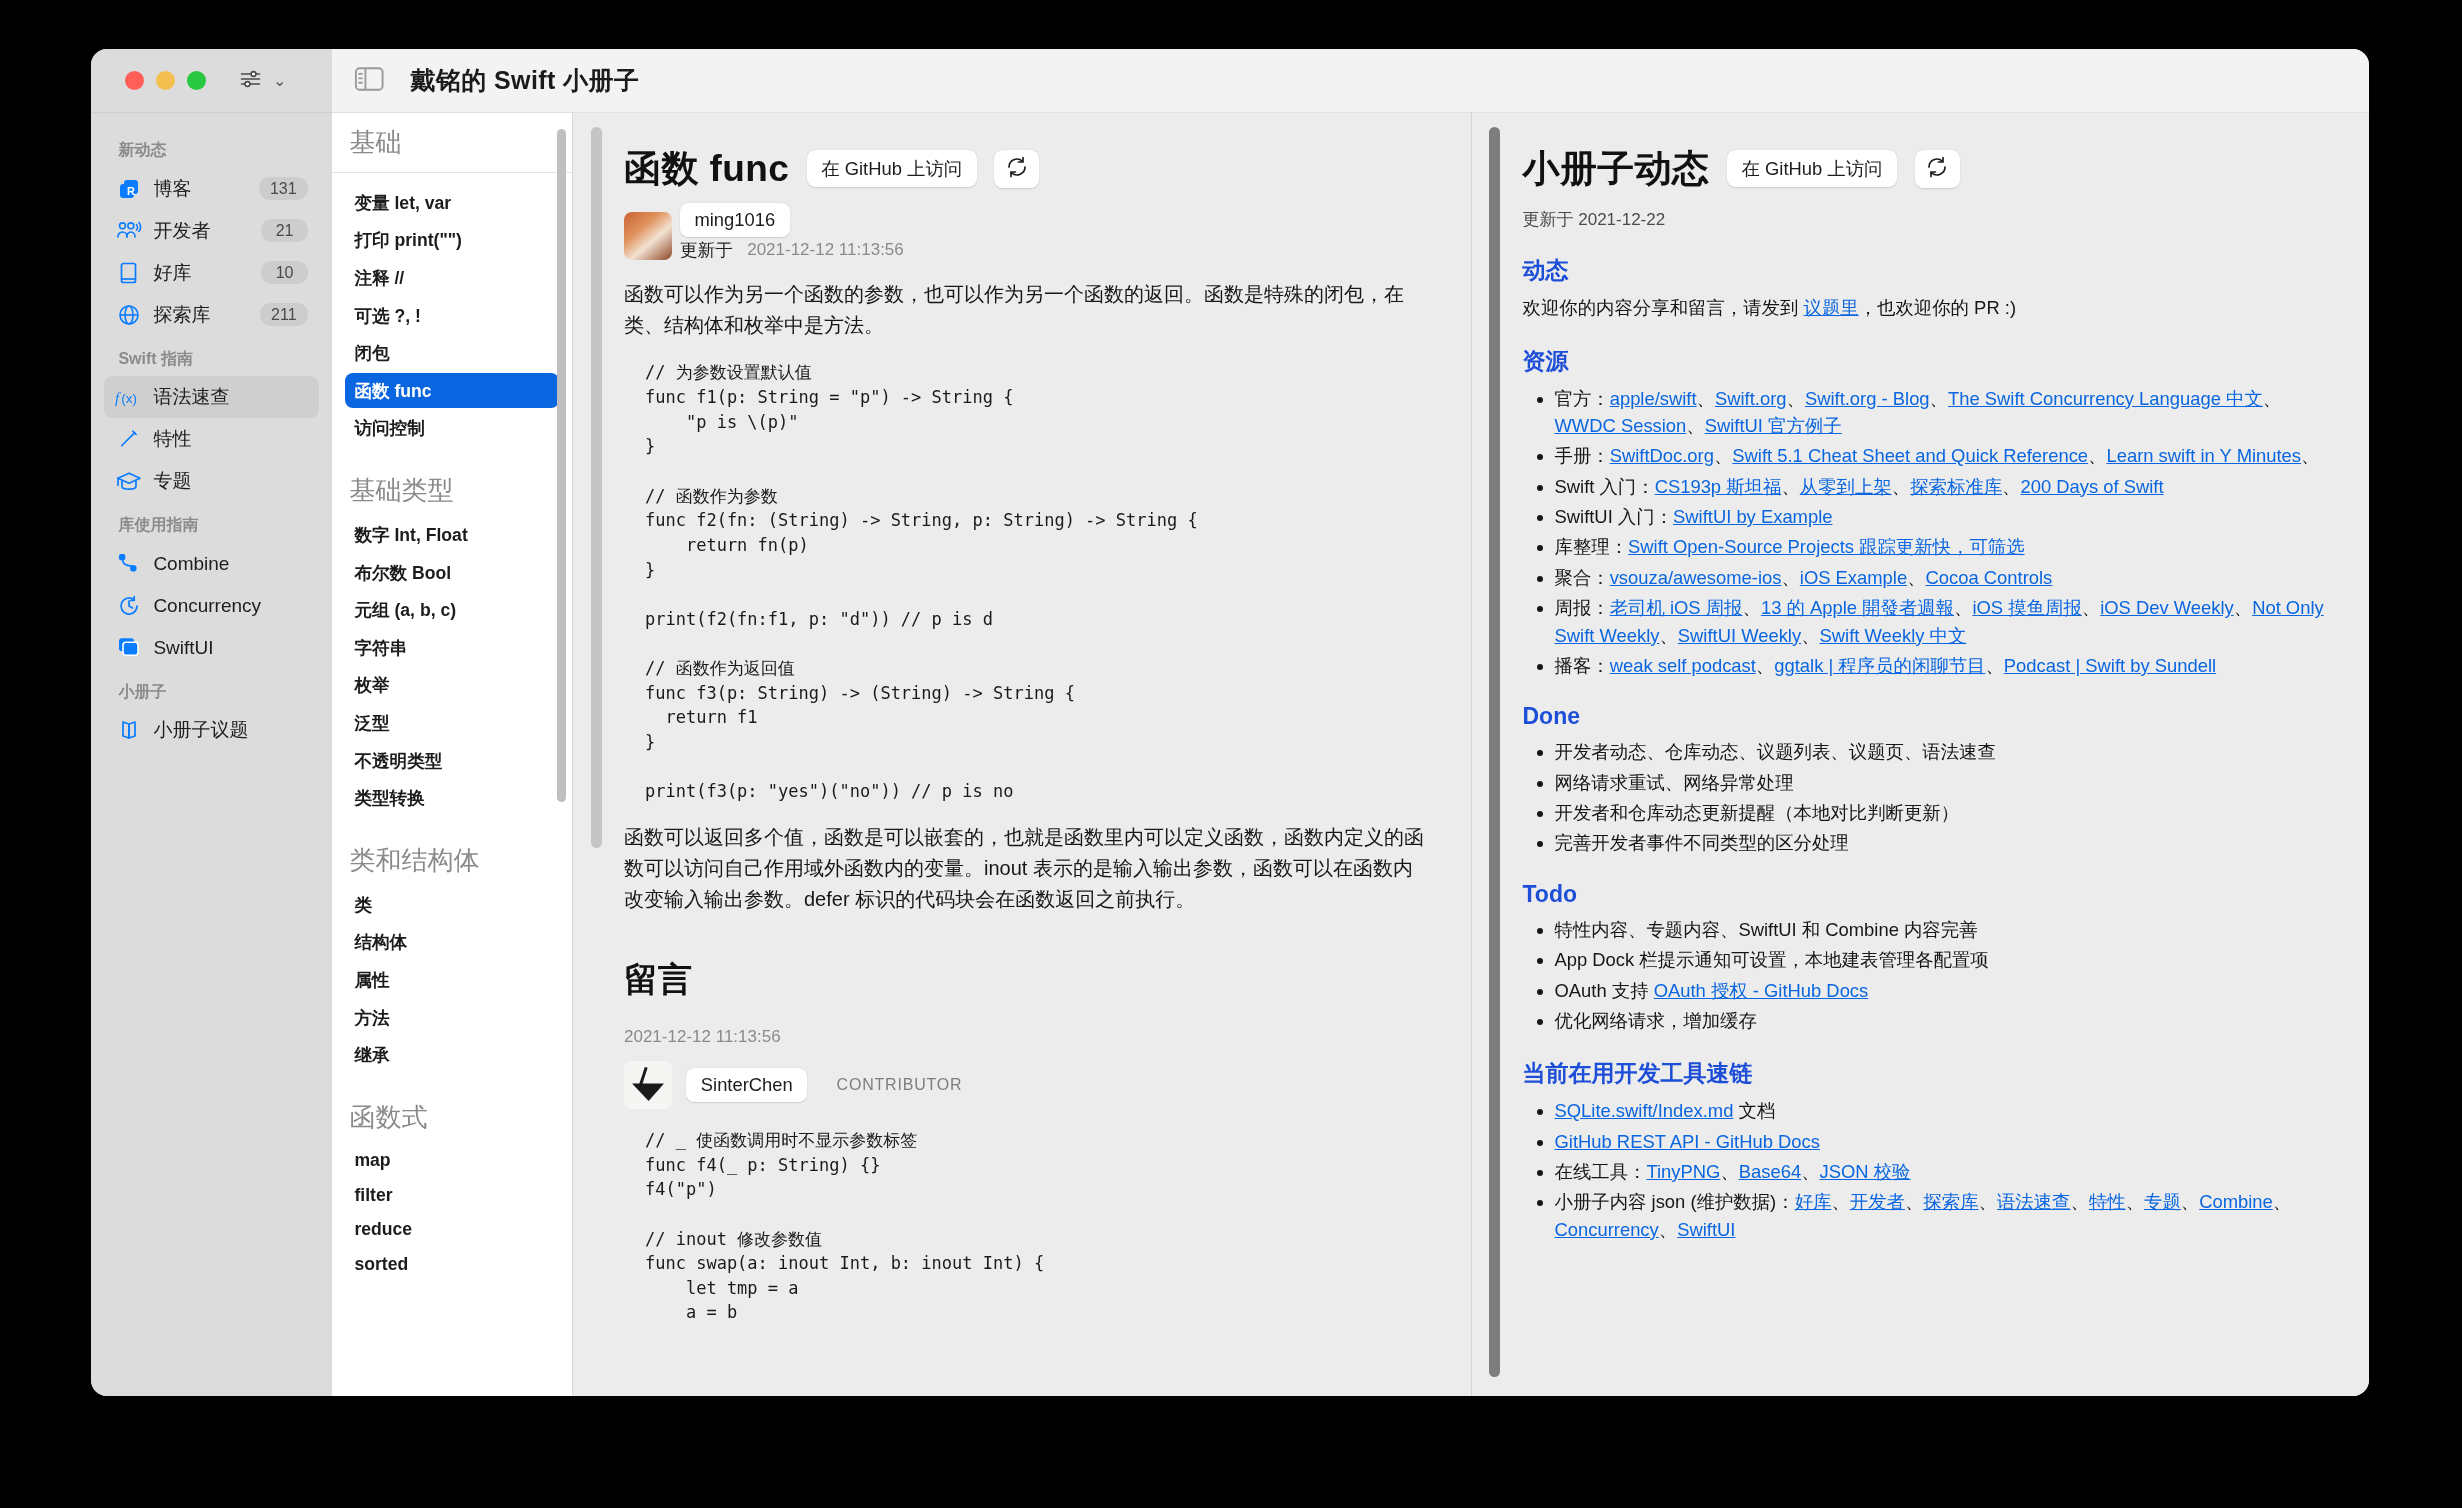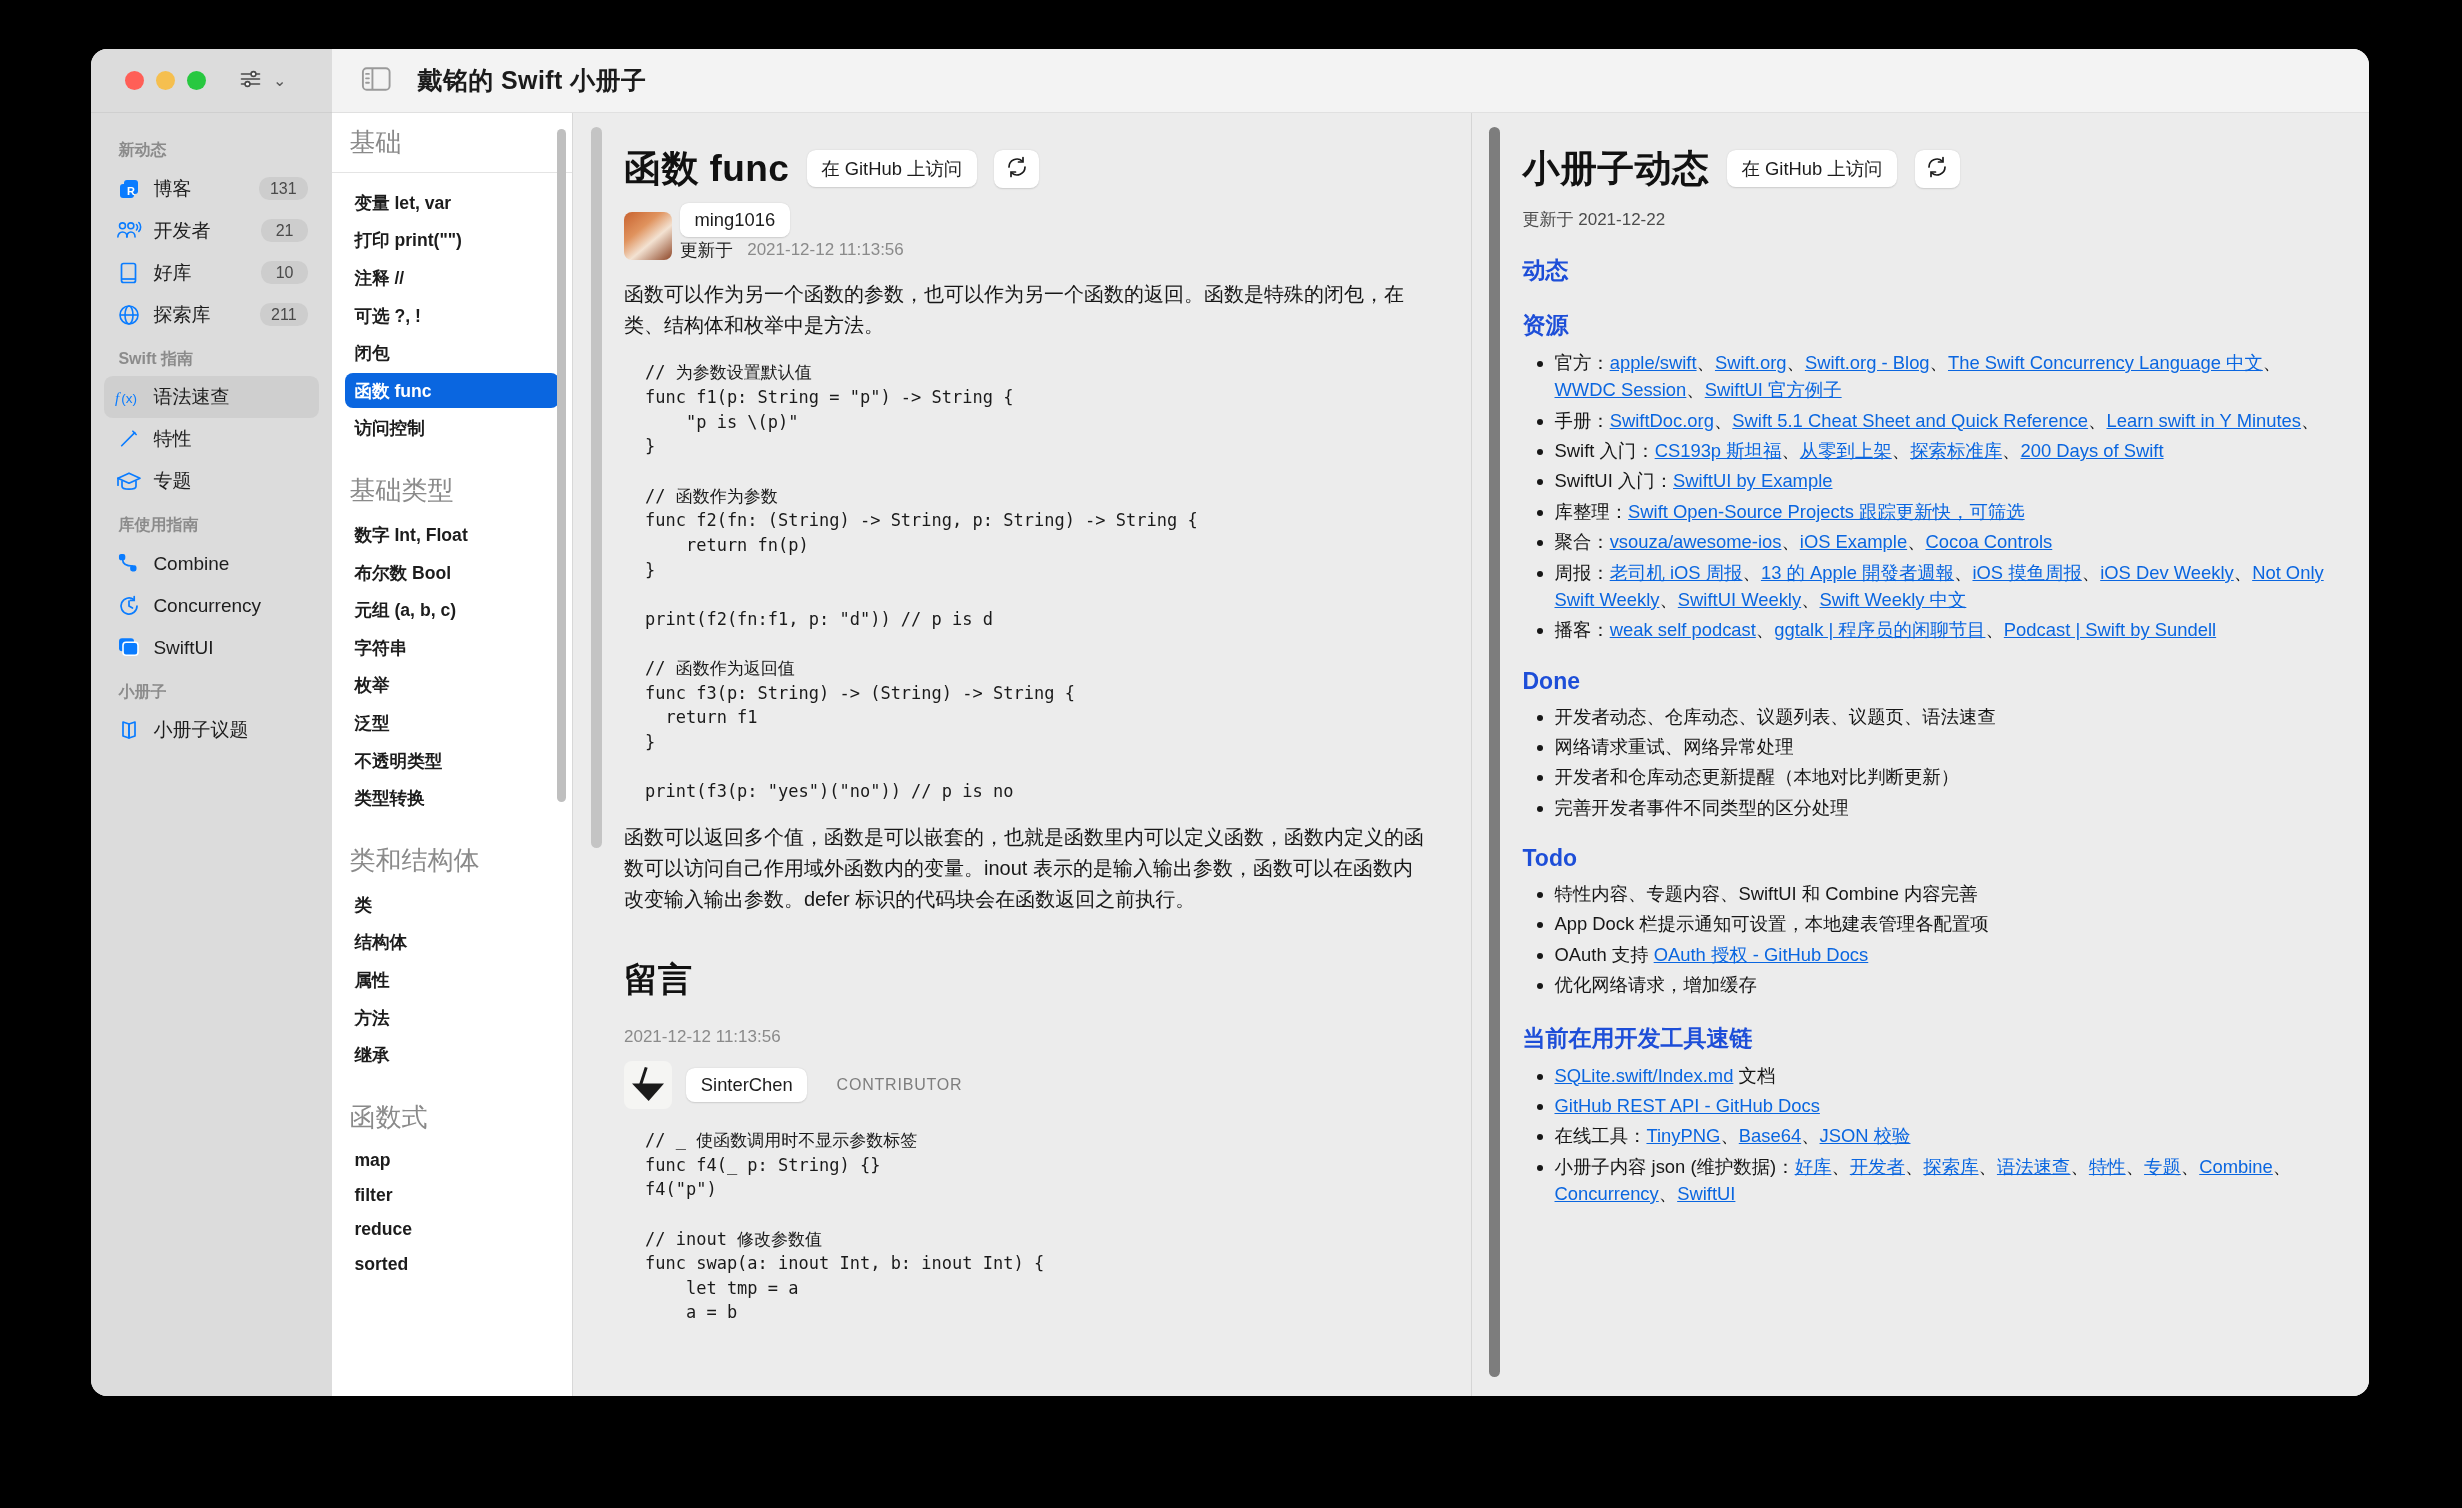--- a/index.html
+++ b/index.html
@@ -22,21 +22,21 @@
   }
   .lights{display:flex;gap:12px;align-items:center;}
   .light{width:19px;height:19px;border-radius:50%;}
   .l-red{background:#ff5f57;}
   .l-yellow{background:#f5bf4f;}
   .l-green{background:#28c840;}
   .tb-tool{display:flex;align-items:center;gap:9.6px;margin-left:30.5px;}
   .chev{font-size:16px;color:#5b5b5b;line-height:1;}
   .tb-right{
     flex:1;background:#f3f3f3;display:flex;align-items:center;
-    padding-left:29px;box-sizing:border-box;border-bottom:0.8px solid #e0e0e0;
+    padding-left:22px;box-sizing:border-box;border-bottom:0.8px solid #e0e0e0;
   }
   .win-title{font-size:25px;font-weight:700;color:#1b1b1b;margin-left:26px;letter-spacing:0.4px;}
   
   .body{flex:1;display:flex;min-height:0;}
   
   .sidebar{
     width:241px;flex:0 0 241px;background:#dcdcdc;box-sizing:border-box;
     padding:14.4px 13px 0 13px;overflow:hidden;
   }
   .sb-group-title{
@@ -411,20 +411,21 @@
                   <polyline points="18,2.5 18,7 13.5,7"></polyline>
                   <path d="M20 12a8 8 0 0 1-13.3 5.9"></path>
                   <polyline points="6,21.5 6,17 10.5,17"></polyline>
                 </svg>
             </span>
           </span>
         </div>
         <div class="rupd">更新于 2021-12-22</div>
 
         <h3 class="rsec">动态</h3>
+        <p class="rpara"><span>欢迎你的内容分享和留言，请发到 </span><a class="lnk">议题里</a><span>，也欢迎你的 PR :)</span></p>
 
         <h3 class="rsec">资源</h3>
         <ul class="rlist">
           <li><span>官方：</span><a class="lnk">apple/swift</a>、<a class="lnk">Swift.org</a>、<a class="lnk">Swift.org - Blog</a>、<a class="lnk">The Swift Concurrency Language 中文</a>、<a class="lnk">WWDC Session</a>、<a class="lnk">SwiftUI 官方例子</a></li>
           <li><span>手册：</span><a class="lnk">SwiftDoc.org</a>、<a class="lnk">Swift 5.1 Cheat Sheet and Quick Reference</a>、<a class="lnk">Learn swift in Y Minutes</a><span>、</span></li>
           <li><span>Swift 入门：</span><a class="lnk">CS193p 斯坦福</a>、<a class="lnk">从零到上架</a>、<a class="lnk">探索标准库</a>、<a class="lnk">200 Days of Swift</a></li>
           <li><span>SwiftUI 入门：</span><a class="lnk">SwiftUI by Example</a></li>
           <li><span>库整理：</span><a class="lnk">Swift Open-Source Projects 跟踪更新快，可筛选</a></li>
           <li><span>聚合：</span><a class="lnk">vsouza/awesome-ios</a>、<a class="lnk">iOS Example</a>、<a class="lnk">Cocoa Controls</a></li>
           <li><span>周报：</span><a class="lnk">老司机 iOS 周报</a>、<a class="lnk">13 的 Apple 開發者週報</a>、<a class="lnk">iOS 摸鱼周报</a>、<a class="lnk">iOS Dev Weekly</a>、<a class="lnk">Not Only Swift Weekly</a>、<a class="lnk">SwiftUI Weekly</a>、<a class="lnk">Swift Weekly 中文</a></li>

